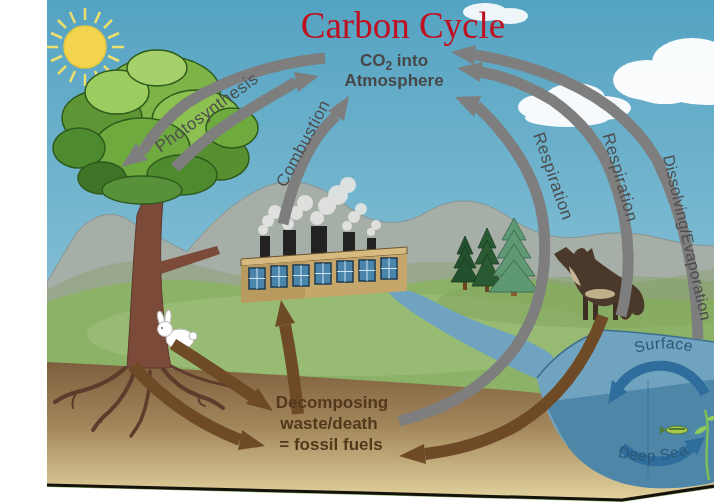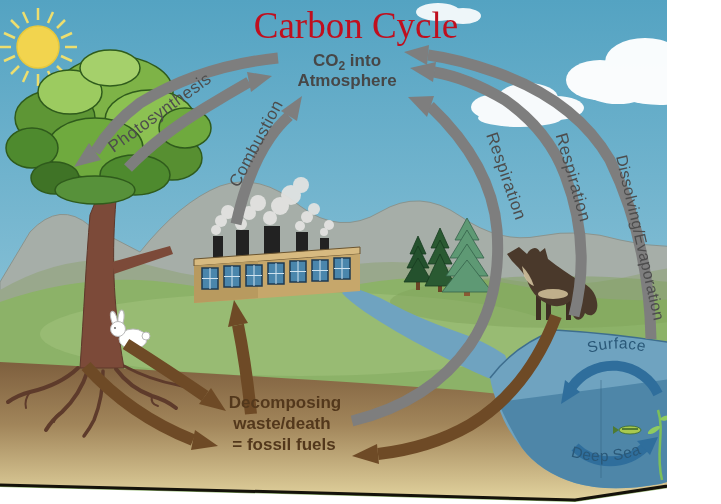--- a/index.html
+++ b/index.html
@@ -1,17 +1,17 @@
 <!DOCTYPE html>
 <html><head>
 <meta charset="utf-8">
 <style>
   html,body{margin:0;padding:0;background:#fff;}
   .stage{position:relative;width:667px;height:504px;overflow:hidden;background:#fff;
-         font-family:"Liberation Sans", sans-serif;}
+         font-family:"Liberation Sans", sans-serif;padding-left:47px;}
   svg{display:block;}
   text{font-family:"Liberation Sans", sans-serif;}
   .title-text{font-family:"Liberation Serif", serif;}
 </style>
 </head>
 <body>
 
 <div class="stage">
 <svg viewBox="0 0 721 504" width="721" height="504" xmlns="http://www.w3.org/2000/svg">
   <defs>

